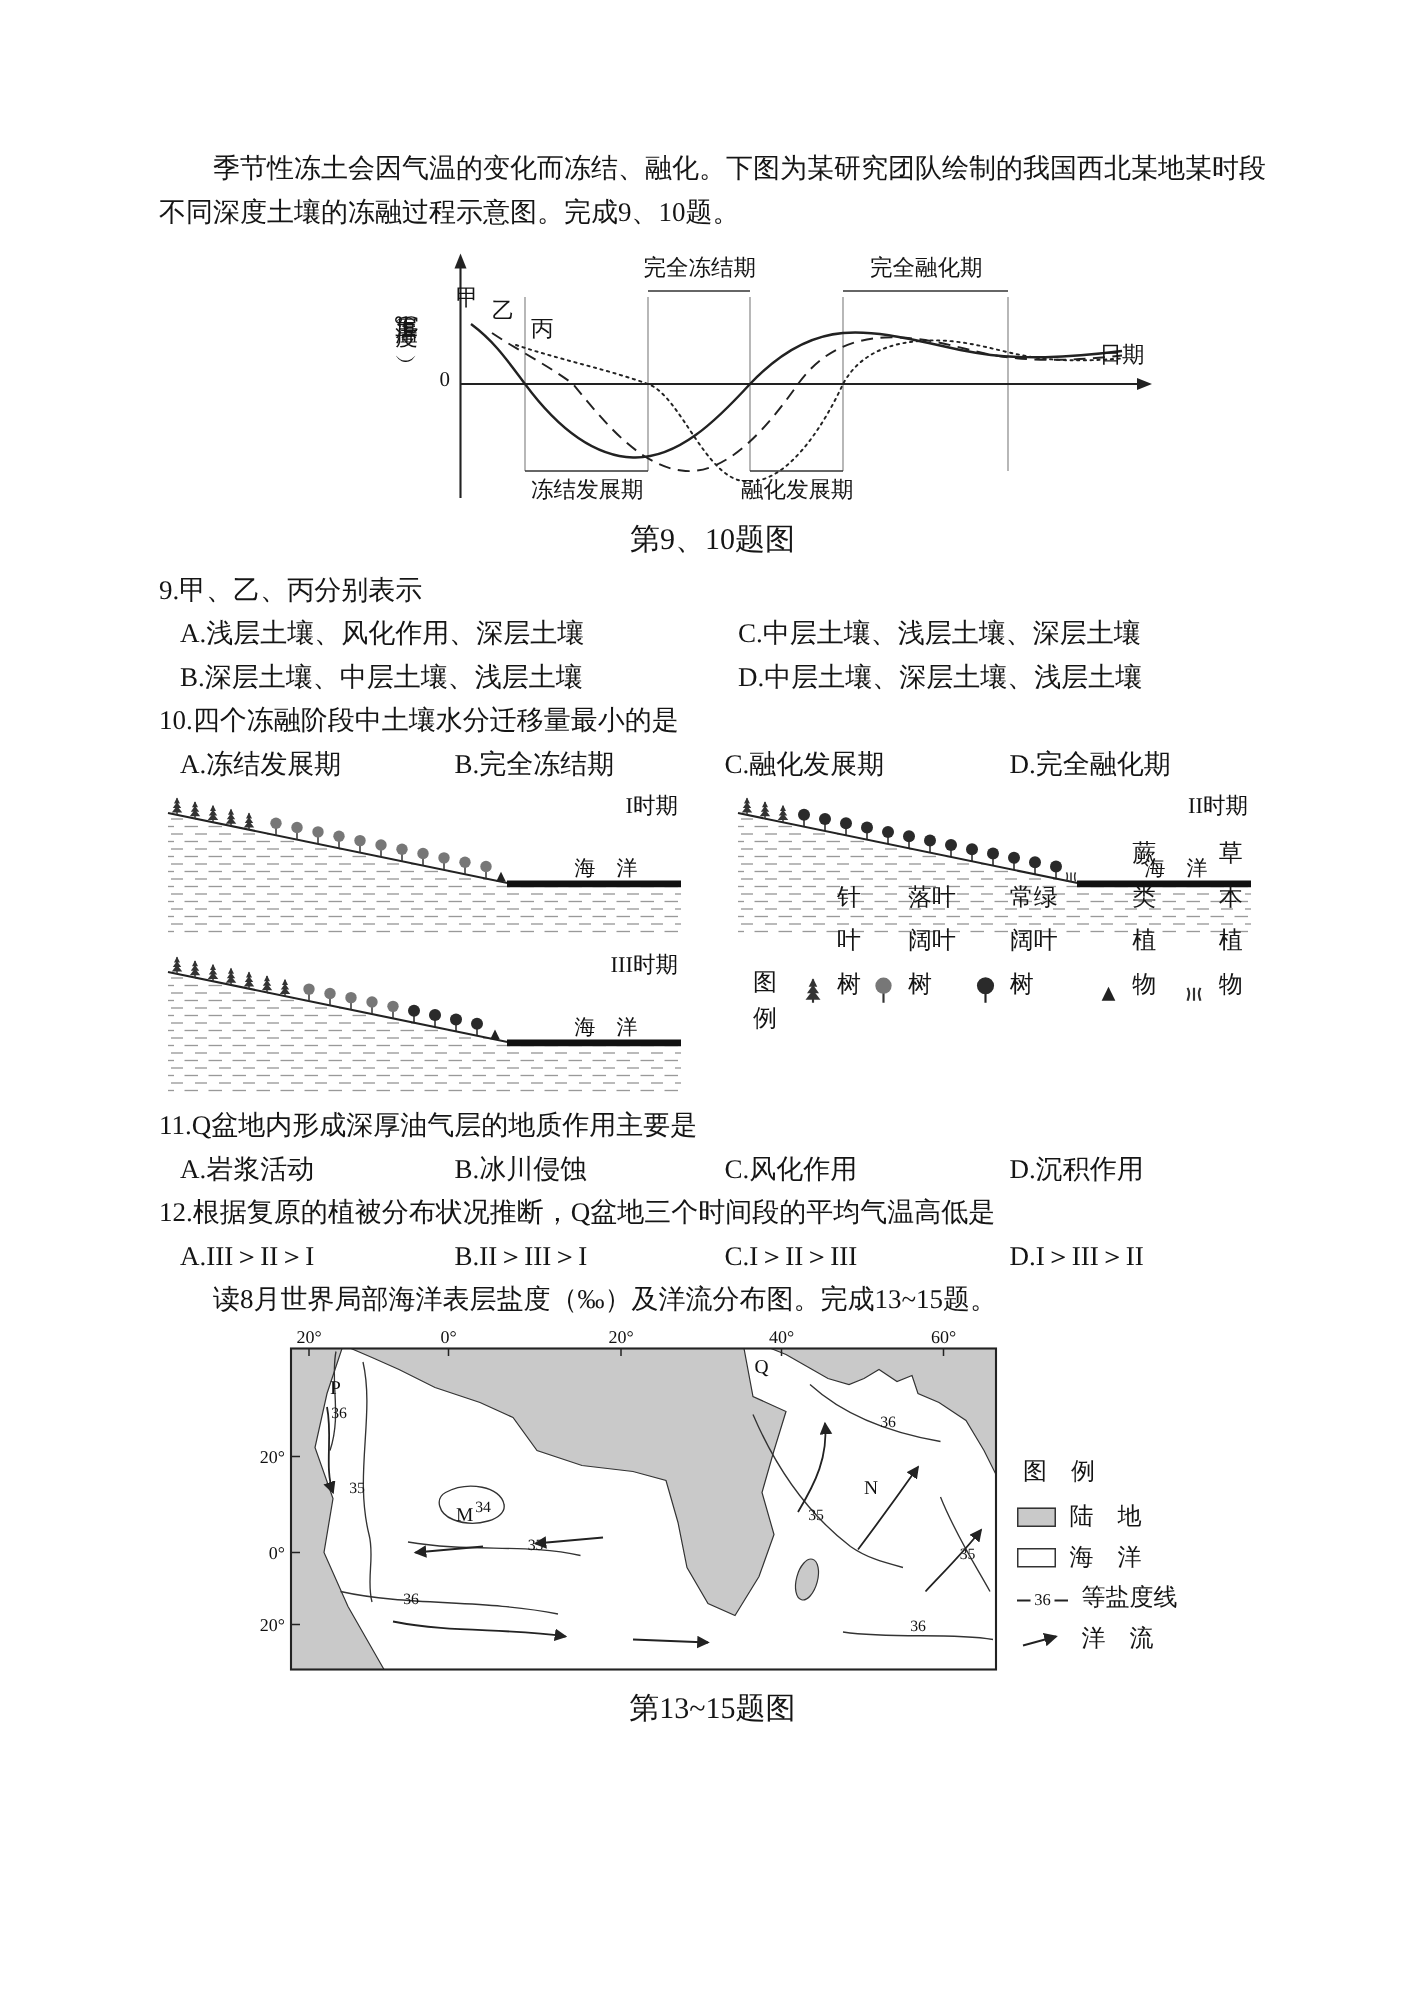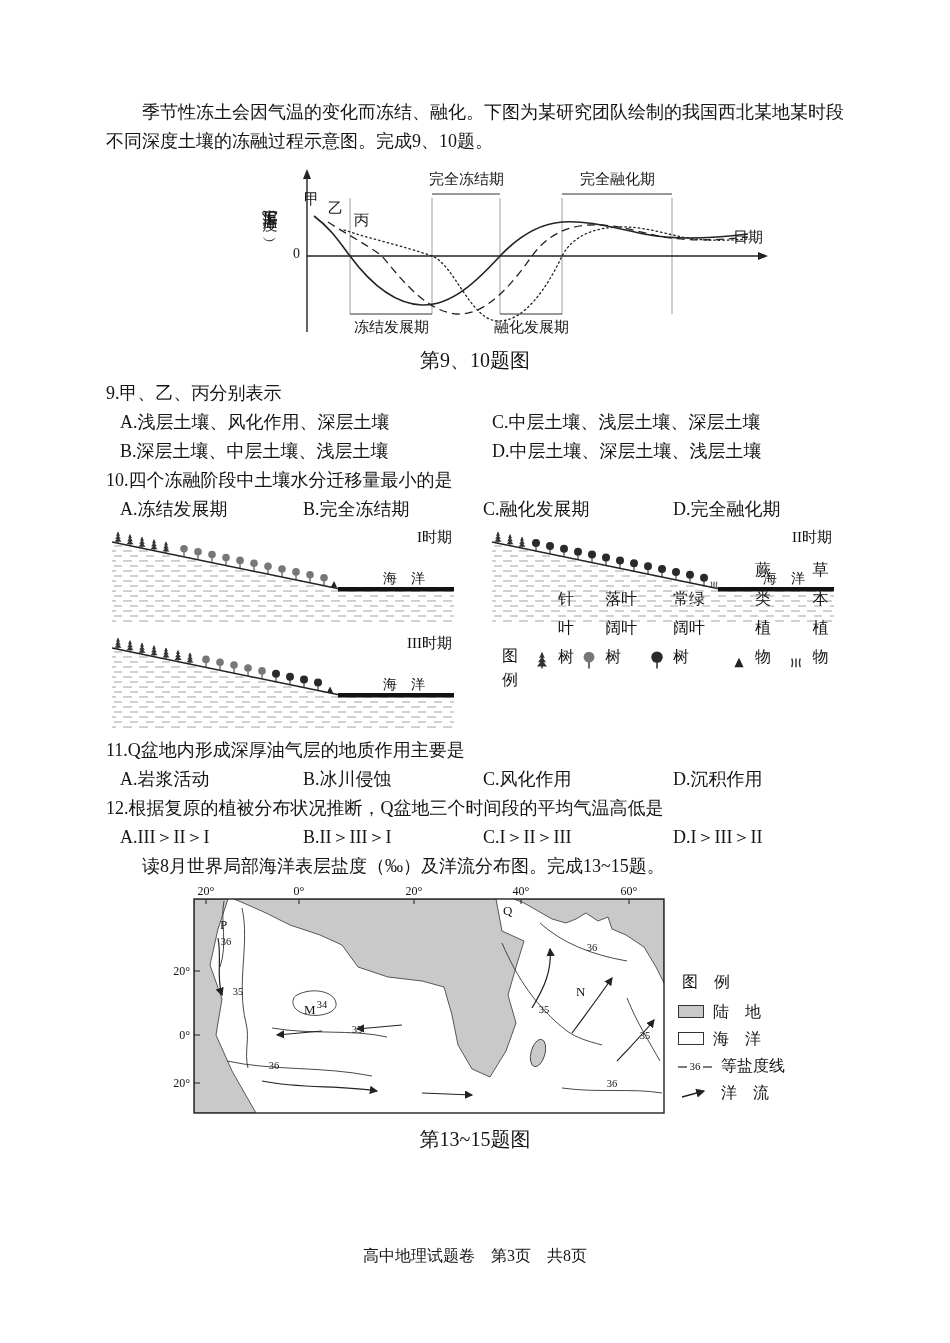--- a/index.html
+++ b/index.html
@@ -357,14 +357,13 @@
             <line x1="4" y1="11" x2="26" y2="5" stroke="#222" stroke-width="1.3" marker-end="url(#arr)"></line>
           </svg>
           <span>洋　流</span>
         </div>
       </div>
     </div>
     <div class="caption">第13~15题图</div>
 
   </div>
 
-  <div class="footer">高中地理试题卷　第3页　共8页</div>
 </div>
 
 </body></html>

